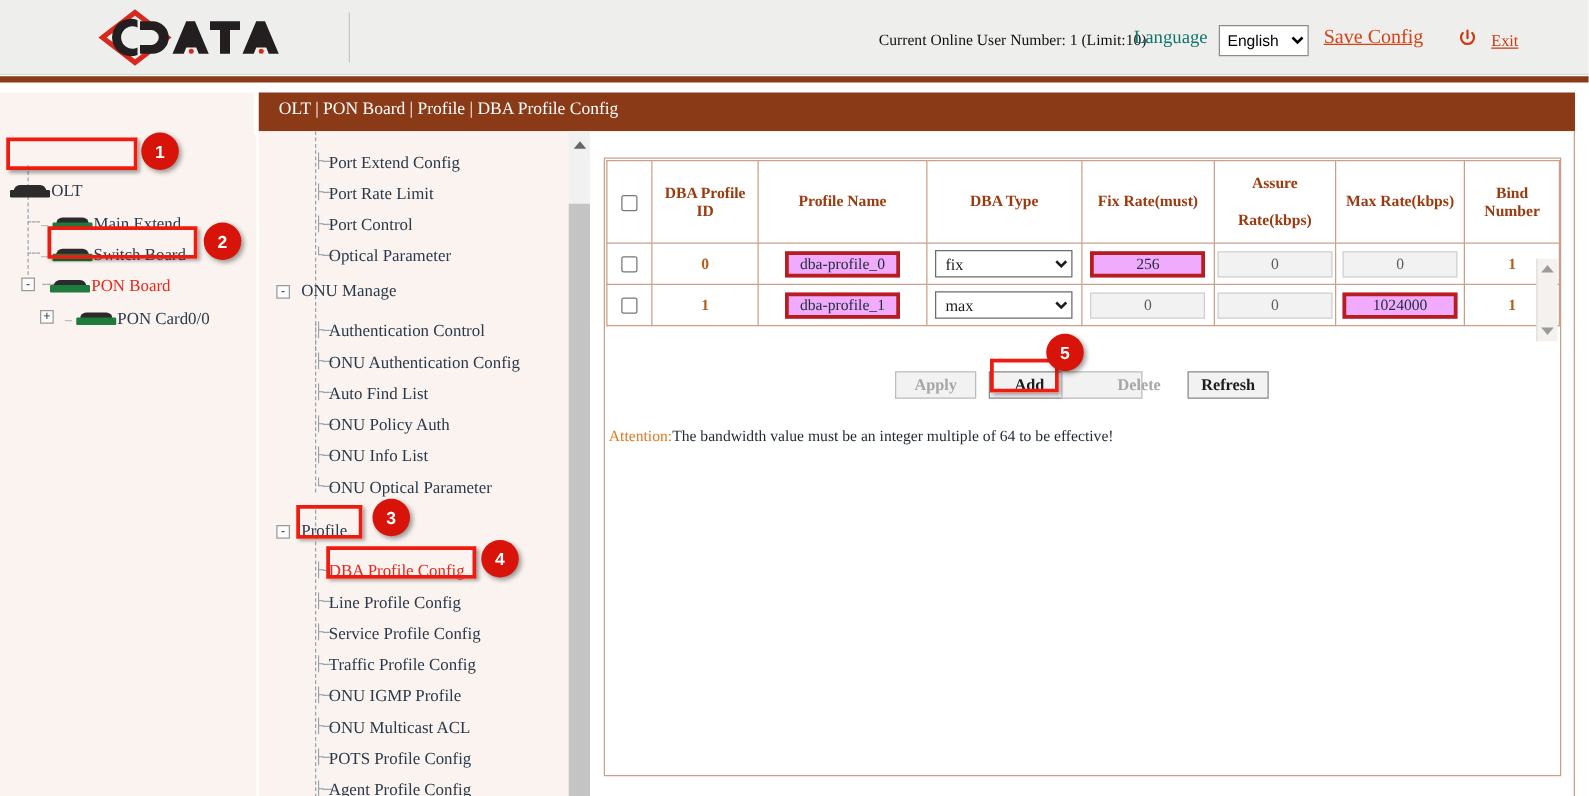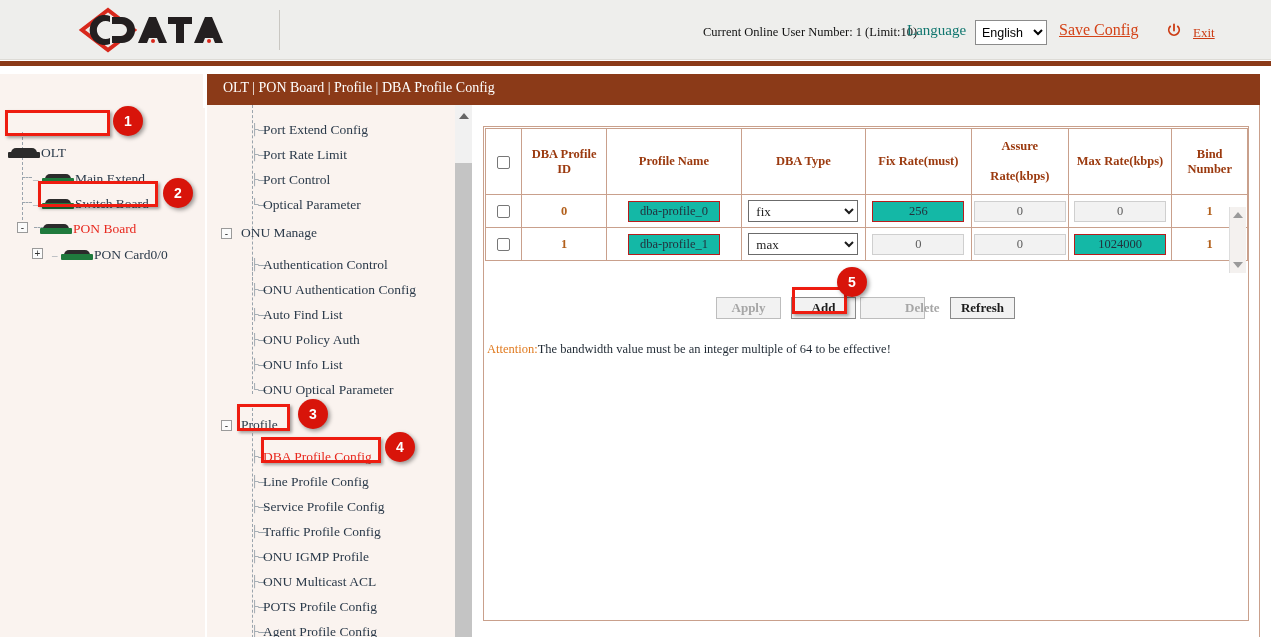--- a/index.html
+++ b/index.html
@@ -218,22 +218,22 @@
     font-weight: bold;
     background: #ffffff;
     padding: 0;
   }
   .cellinput {
     width: 92px; height: 21px;
     text-align: center;
     font-family: "Liberation Serif", serif;
     font-size: 12.5px;
     color: #23313d;
-    border: 1px solid #b91c1c;
-    background: #14b8a6;
+    border: 3px solid #b91c1c;
+    background: #f0abfc;
     font-weight: normal;
   }
   .cellinput.disabled {
     border: 1px solid #cfcfcf;
     background: #f2f2f2;
     color: #5c5c5c;
   }
   .cellsel {
     width: 110px; height: 22px;
     font-family: "Liberation Serif", serif;
@@ -549,21 +549,21 @@
         </tbody>
       </table>
 
       <div class="tbl-scroll-track"></div>
       <div class="tbl-sc-up"></div>
       <div class="tbl-sc-dn"></div>
 
       <div class="btnrow">
         <div class="btn disabled" style="left:232px;">Apply</div>
         <div class="btn" style="left:307px;">Add</div>
-        <div class="btn disabled" style="left:376px;padding-left:44px;">Delete</div>
+        <div class="btn disabled" style="left:365px;padding-left:44px;">Delete</div>
         <div class="btn" style="left:466px;">Refresh</div>
       </div>
 
       <div class="attention">
         <span class="lab">Attention:</span><span class="msg">The bandwidth value must be an integer multiple of 64 to be effective!</span>
       </div>
     </div>
   </div>
 
   <div class="hl-box" style="left:5px; top:110px; width:105px; height:26px;"></div>

